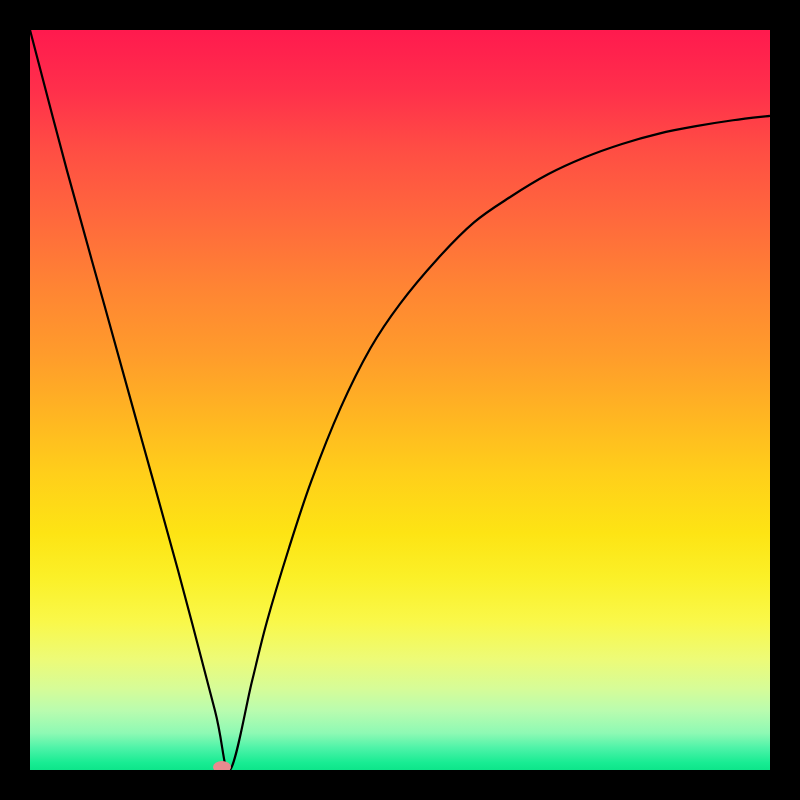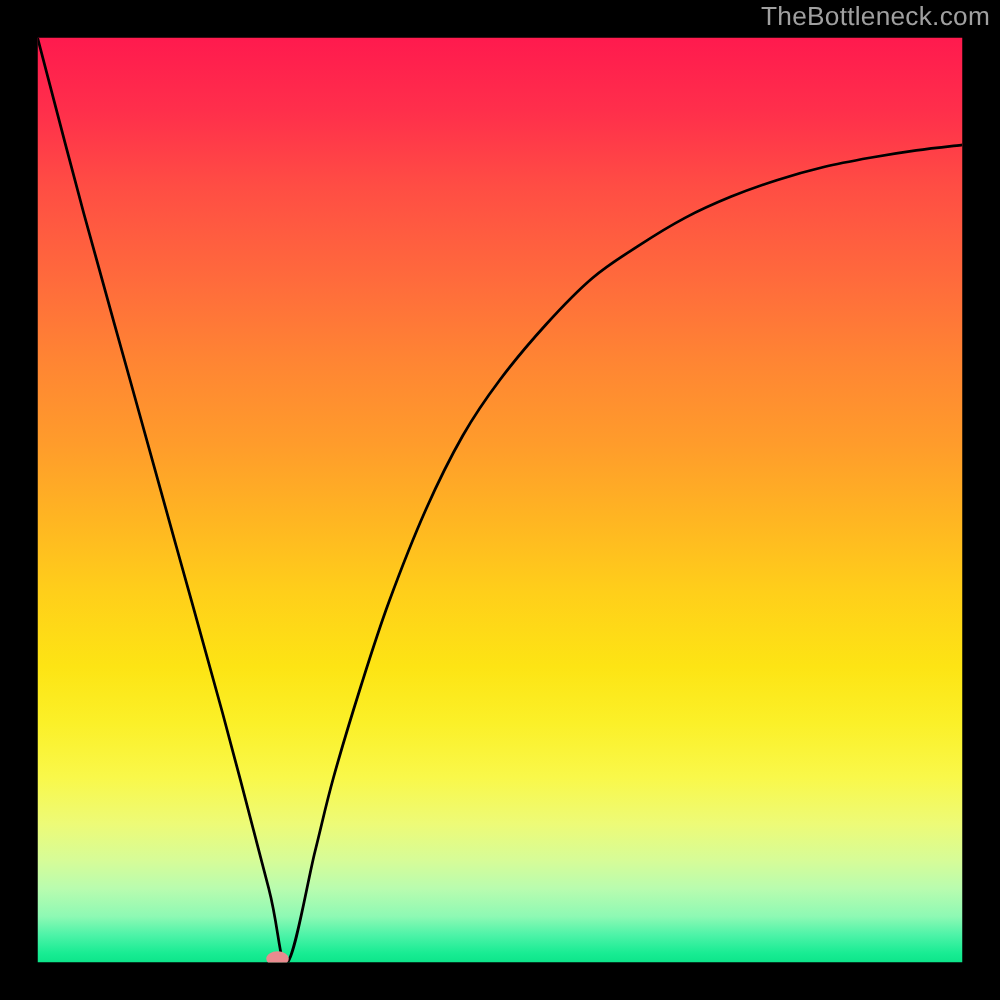--- a/index.html
+++ b/index.html
@@ -86,14 +86,13 @@
   <div class="plot-area">
     <div class="gradient-bg"></div>
 
     <svg class="curve-svg" viewBox="0 0 740 740" preserveAspectRatio="none">
       <path id="curve-path" d="M 0,0 C 6.166666666666667,23.43333333333332 24.666666666666664,94.96666666666658 37,140.5999999999999 C 49.333333333333336,186.23333333333323 61.666666666666664,229.4 74,273.8 C 86.33333333333333,318.20000000000005 98.66666666666667,362.6 111,407 C 123.33333333333333,451.4 135.66666666666666,494.5666666666667 148,540.2 C 160.33333333333334,585.8333333333334 176.36666666666667,647.5 185,680.8 C 193.63333333333333,714.0999999999999 193.63333333333335,744.9333333333333 199.8,740 C 205.96666666666667,735.0666666666667 215.83333333333334,675.8666666666667 222,651.2 C 228.16666666666666,626.5333333333334 230.63333333333335,614.2 236.8,592 C 242.96666666666667,569.8 251.6,541.4333333333334 259,518 C 266.4,494.56666666666666 272.56666666666666,474.8333333333333 281.2,451.4 C 289.8333333333333,427.96666666666664 300.93333333333334,399.6 310.8,377.40000000000003 C 320.6666666666667,355.20000000000005 330.53333333333336,335.4666666666667 340.40000000000003,318.20000000000005 C 350.2666666666667,300.9333333333334 358.9,288.6 370,273.8 C 381.1,259 394.66666666666674,242.9666666666667 407.00000000000006,229.40000000000003 C 419.33333333333337,215.83333333333337 431.6666666666667,202.88333333333333 444,192.39999999999998 C 456.3333333333333,181.91666666666663 468.6666666666667,174.51666666666668 481,166.5 C 493.3333333333333,158.48333333333332 505.6666666666667,150.83666666666662 518,144.29999999999995 C 530.3333333333334,137.7633333333333 542.6666666666666,132.33666666666673 555,127.28000000000009 C 567.3333333333334,122.22333333333343 579.6666666666666,117.90666666666671 592,113.96000000000004 C 604.3333333333334,110.01333333333336 616.6666666666666,106.56000000000002 629,103.60000000000002 C 641.3333333333334,100.64000000000003 653.6666666666666,98.42000000000006 666,96.20000000000005 C 678.3333333333334,93.98000000000003 690.6666666666666,92.00666666666665 703,90.27999999999997 C 715.3333333333334,88.5533333333333 733.8333333333334,86.58000000000003 740,85.84000000000003"></path>
     </svg>
 
     <div class="pink-marker" id="pink-marker" style="left: 183.4px; top: 731px; background: rgb(233, 139, 143);"></div>
   </div>
 
-  <div class="watermark">TheBottleneck.com</div>
 </div>
 
 </body></html>

